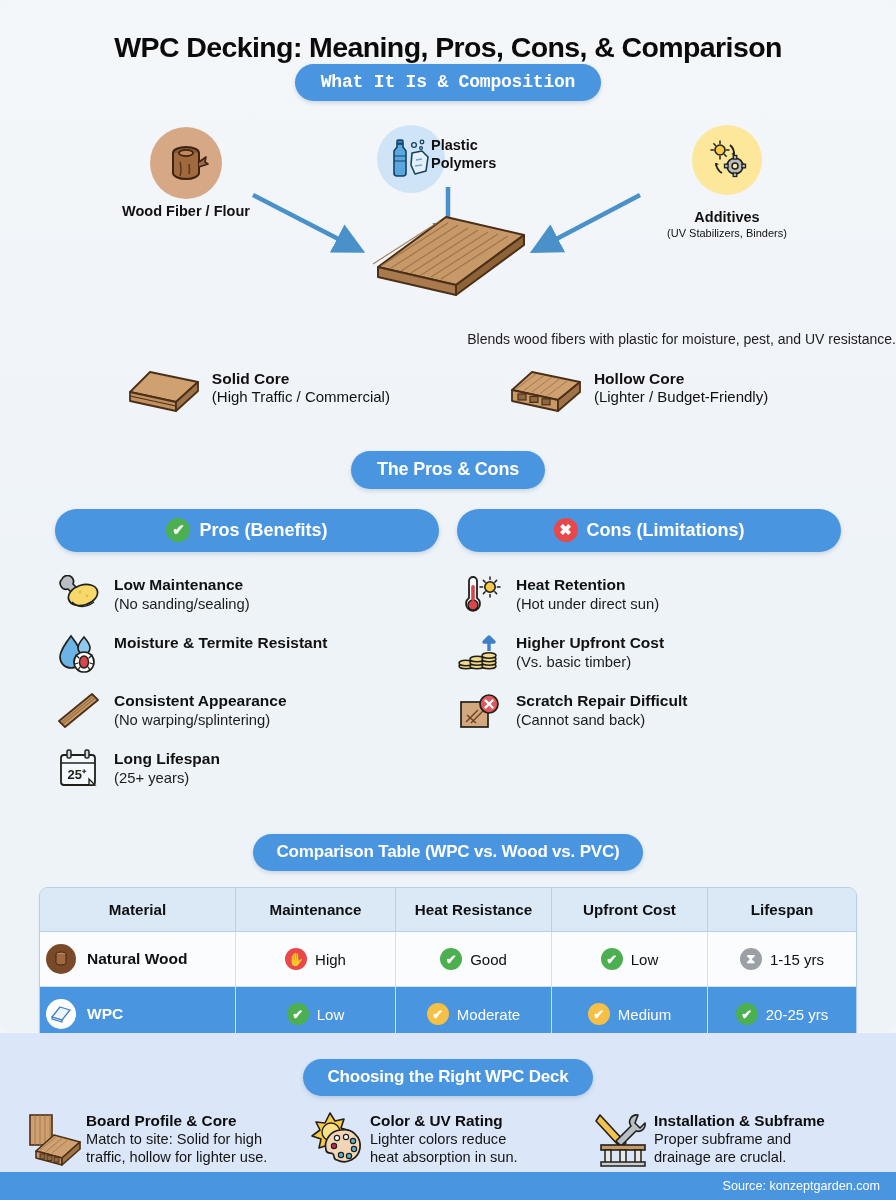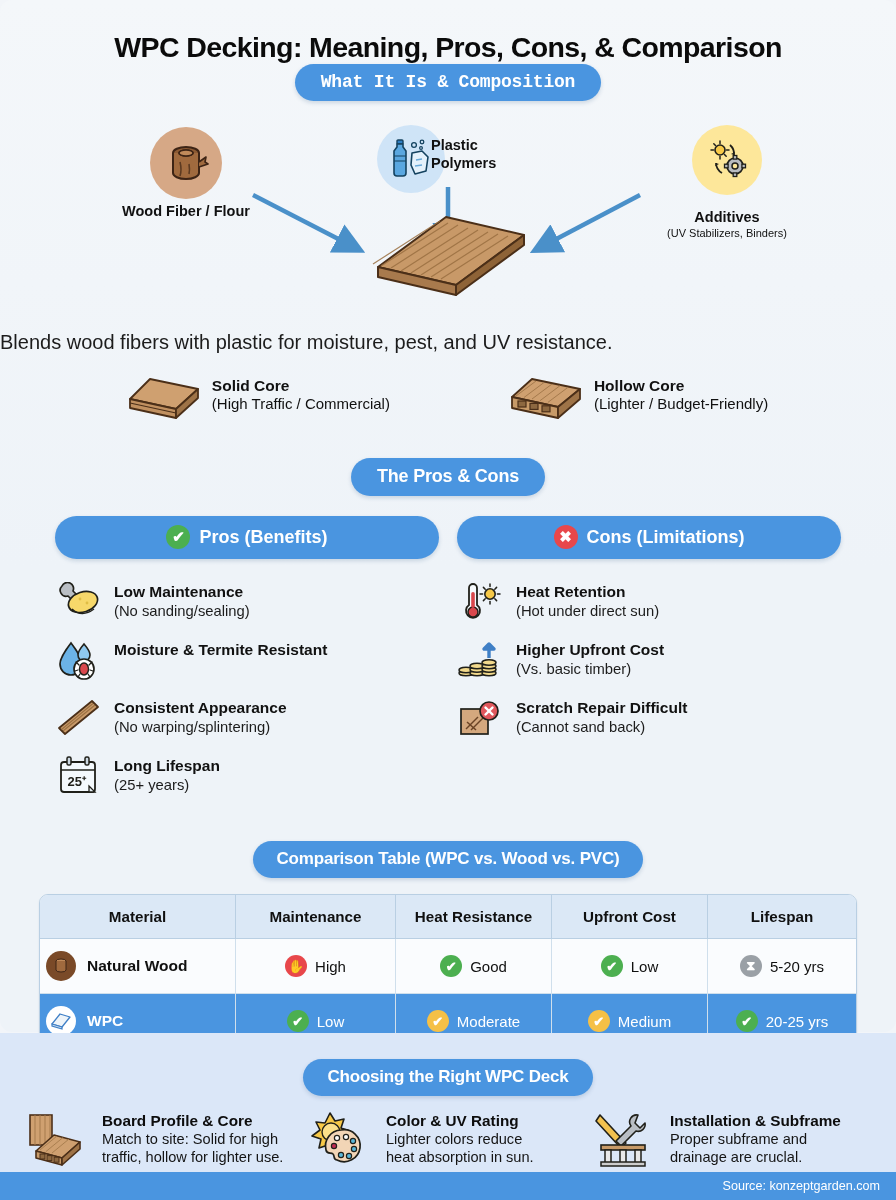--- a/index.html
+++ b/index.html
@@ -48,21 +48,21 @@
   
   .composition { position: relative; height: 210px; margin-top: 14px; }
   .circ {
     position: absolute; border-radius: 50%;
     display: flex; align-items: center; justify-content: center;
   }
   .lbl { position: absolute; text-align: center; font-size: 14.5px; font-weight: bold; color: #111; line-height: 1.22; }
   .lbl .sub { font-weight: normal; font-size: 11px; }
   .lbl.left-align { text-align: left; }
 
-  .blend-note { text-align: left; font-size: 20px; color: #1c1c1c; margin-top: 6px; }
+  .blend-note { text-align: right; font-size: 14px; color: #1c1c1c; margin-top: 6px; }
 
   
   .cores { display: flex; justify-content: center; gap: 120px; margin-top: 22px; }
   .core { display: flex; align-items: flex-start; gap: 12px; }
   .core .ctxt { line-height: 1.25; }
   .core .ctitle { font-size: 15.5px; font-weight: bold; }
   .core .csub { font-size: 15px; }
 
   
   .pc-head { margin-top: 30px; }
@@ -111,21 +111,21 @@
   .cellwrap { display: inline-flex; align-items: center; gap: 8px; }
   .pipdot { width: 22px; height: 22px; border-radius: 50%; display: inline-flex; align-items: center; justify-content: center; color: #fff; font-size: 13px; font-weight: bold; flex: 0 0 22px; }
 
   
   .band {
     position: absolute; left: 0; right: 0; top: 1033px; height: 139px;
     background: #dbe7f8;
   }
   .band .pill-wrap { padding-top: 26px; }
   .tips { display: flex; padding: 14px 26px 0; gap: 8px; }
-  .tip { display: flex; gap: 18px; flex: 1; align-items: flex-start; }
+  .tip { display: flex; gap: 2px; flex: 1; align-items: flex-start; }
   .tip .tipicon { width: 58px; height: 58px; flex: 0 0 58px; display: flex; align-items: center; justify-content: center; }
   .tip .tiptxt { line-height: 1.25; padding-top: 1px; }
   .tip .tt { font-size: 15.3px; font-weight: bold; color: #0d0d0d; }
   .tip .ts { font-size: 14.6px; color: #141414; }
 
   .footer {
     position: absolute; left: 0; right: 0; top: 1172px; height: 28px;
     background: #4a95e0; color: #fff; font-size: 12.6px;
     display: flex; align-items: center; justify-content: flex-end; padding-right: 16px;
   }
@@ -481,21 +481,21 @@
         <td><span class="cellwrap">
               <span class="pipdot" style="background:#4caf50">✔</span>
               <span>Good</span>
             </span></td>
         <td><span class="cellwrap">
               <span class="pipdot" style="background:#4caf50">✔</span>
               <span>Low</span>
             </span></td>
         <td><span class="cellwrap">
               <span class="pipdot" style="background:#9aa0a6">⧗</span>
-              <span>5-20 yrs</span>
+              <span>1-15 yrs</span>
             </span></td>
       </tr>
 
       <tr class="hl">
         <td class="matcell">
           <span class="matwrap">
             <span class="matdot" style="background:#ffffff">
               <svg width="20" height="20" viewBox="0 0 20 20">
                   <polygon points="9,3 19,6 11,16 1,13" fill="#eef4f9" stroke="#3f7fc6" stroke-width="1.3" stroke-linejoin="round"></polygon>
                   <polygon points="1,13 11,16 11,18 1,15" fill="#cfe0ef" stroke="#3f7fc6" stroke-width="1.2"></polygon>

